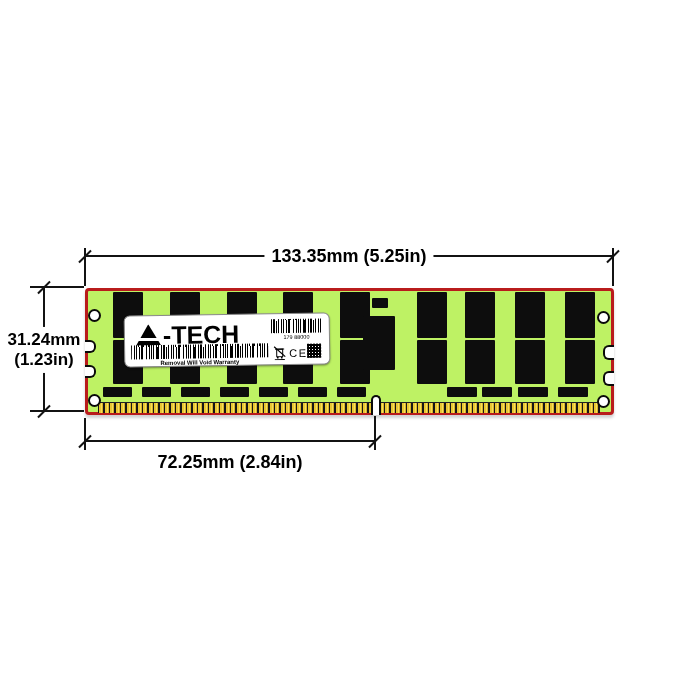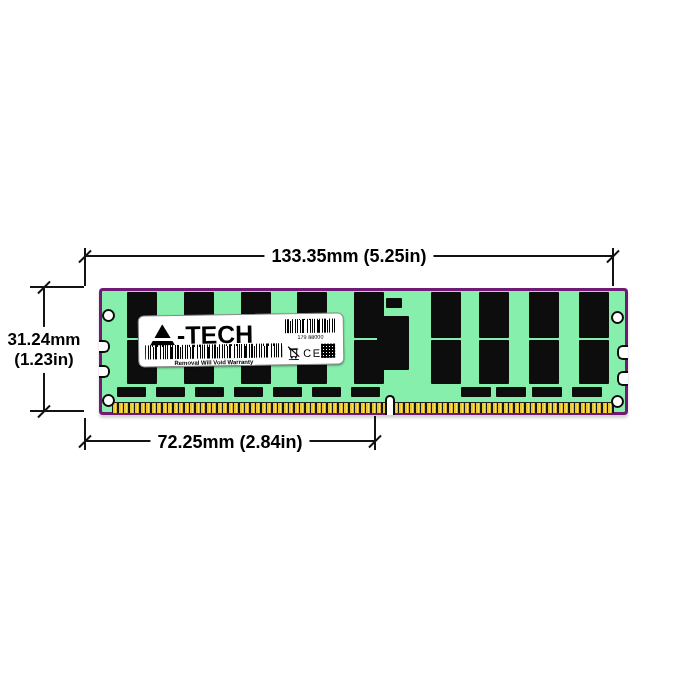--- a/index.html
+++ b/index.html
@@ -2,23 +2,23 @@
 <html><head>
 <meta charset="utf-8">
 <style>
   html,body{margin:0;padding:0;background:#fff;}
   #canvas{
     position:relative;width:700px;height:700px;background:#fff;
     font-family:"Liberation Sans",sans-serif;overflow:hidden;
   }
   
   #module{
-    position:absolute;left:99px;top:288px;width:529px;height:127px;
-    box-sizing:border-box;border:3px solid #701a75;border-radius:4px;
-    background:#86efac;box-shadow:0 3px 3px rgba(0,0,0,.18);
+    position:absolute;left:85px;top:288px;width:529px;height:127px;
+    box-sizing:border-box;border:3px solid #b91c1c;border-radius:4px;
+    background:#bef264;box-shadow:0 3px 3px rgba(0,0,0,.18);
   }
   .chip{position:absolute;background:#0d0d0d;border-radius:1px;}
   #pins{
     position:absolute;left:10px;top:111px;width:502px;height:10px;
     background:repeating-linear-gradient(90deg,#161616 0 1.5px,#e9c733 1.5px 3.2px,#f6e05c 3.2px 4.2px,#d8b229 4.2px 5.5px);
     border-top:1px solid #222;z-index:1;
   }
   .hole{
     position:absolute;width:9px;height:9px;border:2.5px solid #0a0a0a;
     border-radius:50%;background:#fff;z-index:3;
@@ -166,16 +166,16 @@
       <div>(1.23in)</div>
     </div>
   </div>
 
   <div>
     <div class="ext dim-v" style="left:84px;top:418px;height:32px;"></div>
     <div class="ext dim-v" style="left:374px;top:416px;height:34px;"></div>
     <div class="dim-h" style="left:85px;top:440px;width:290px;"></div>
     <div class="tick" style="left:84px;top:433px;"></div>
     <div class="tick" style="left:374px;top:433px;"></div>
-    <div class="dim-text" style="left:230px;top:442px;">72.25mm (2.84in)</div>
+    <div class="dim-text" style="left:230px;top:462px;">72.25mm (2.84in)</div>
   </div>
 
 </div>
 
 </body></html>

